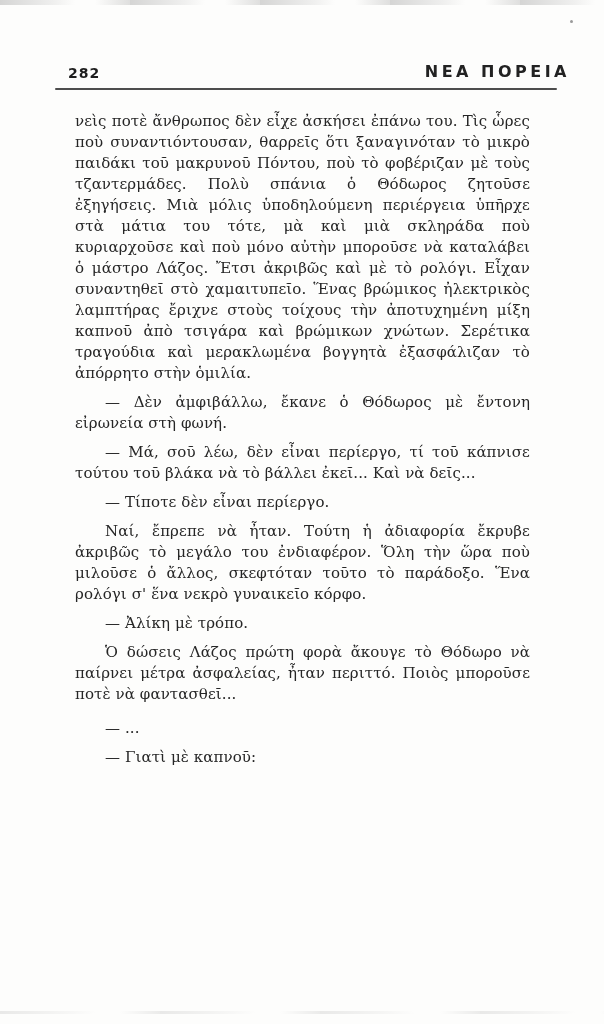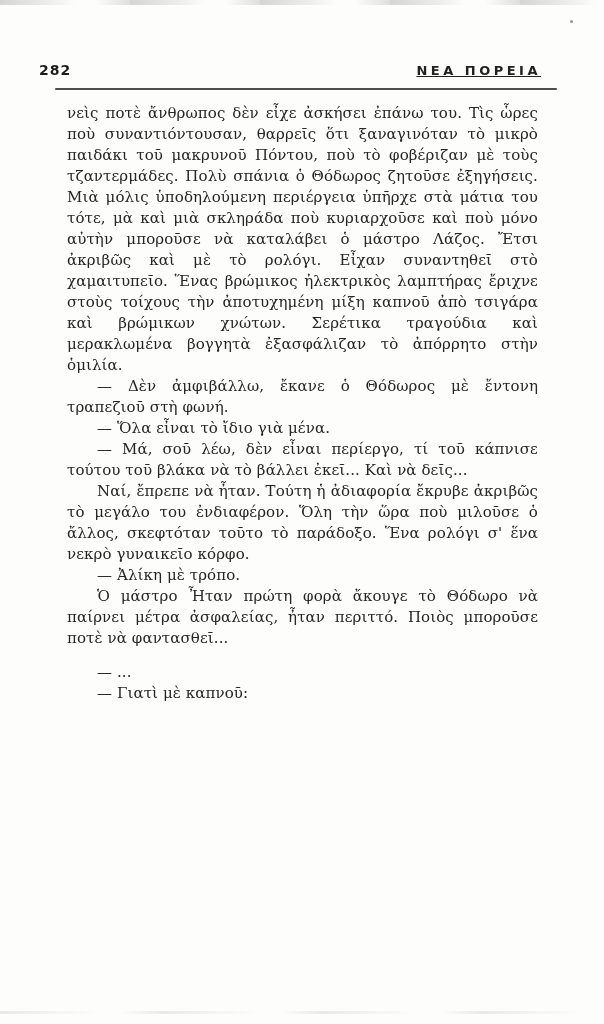--- a/index.html
+++ b/index.html
@@ -41,40 +41,39 @@
   .scan-speck {
     position: absolute;
     top: 20px; left: 570px;
     width: 3px; height: 3px;
     border-radius: 50%;
     background: #9a9a9a;
   }
   .running-header {
     position: absolute;
     top: 62px;
-    left: 39px;
+    left: 68px;
     width: 502px;
     display: flex;
     justify-content: space-between;
     align-items: flex-end;
   }
   .page-number {
     font-family: "DejaVu Sans", "Liberation Sans", sans-serif;
     font-weight: bold;
     font-size: 14px;
     letter-spacing: 1px;
     color: #1d1d1d;
   }
   .header-title {
     font-family: "DejaVu Sans", "Liberation Sans", sans-serif;
     font-weight: bold;
-    font-size: 13px;
+    font-size: 16px;
     letter-spacing: 3.5px;
     color: #222;
-    text-decoration: underline;
   }
   .header-rule {
     position: absolute;
     top: 88px;
     left: 55px;
     width: 502px;
     height: 2px;
     background: #343434;
     opacity: 0.88;
     border-radius: 1px;
@@ -83,21 +82,21 @@
     position: absolute;
     top: 103px;
     left: 67px;
     width: 471px;
     font-size: 15px;
     line-height: 21px;
     text-align: justify;
     letter-spacing: 0.1px;
   }
   .body-text p {
-    margin: 0;
+    margin: 8px;
     text-indent: 30px;
   }
   .body-text p.continuation {
     text-indent: 0;
   }
   .body-text p.pre-gap {
     margin-top: 13px;
   }
 </style>
 </head>
@@ -109,24 +108,24 @@
   <div class="scan-speck"></div>
 
   <div class="running-header">
     <span class="page-number">282</span>
     <span class="header-title">ΝΕΑ ΠΟΡΕΙΑ</span>
   </div>
   <div class="header-rule"></div>
 
   <div class="body-text">
     <p class="continuation">νεὶς ποτὲ ἄνθρωπος δὲν εἶχε ἀσκήσει ἐπάνω του. Τὶς ὧρες ποὺ συναντιόντουσαν, θαρρεῖς ὅτι ξαναγινόταν τὸ μικρὸ παιδάκι τοῦ μακρυνοῦ Πόντου, ποὺ τὸ φοβέριζαν μὲ τοὺς τζαντερμάδες. Πολὺ σπάνια ὁ Θόδωρος ζητοῦσε ἐξηγήσεις. Μιὰ μόλις ὑποδηλούμενη περιέργεια ὑπῆρχε στὰ μάτια του τότε, μὰ καὶ μιὰ σκληράδα ποὺ κυριαρχοῦσε καὶ ποὺ μόνο αὐτὴν μποροῦσε νὰ καταλάβει ὁ μάστρο Λάζος. Ἔτσι ἀκριβῶς καὶ μὲ τὸ ρολόγι. Εἶχαν συναντηθεῖ στὸ χαμαιτυπεῖο. Ἕνας βρώμικος ἠλεκτρικὸς λαμπτήρας ἔριχνε στοὺς τοίχους τὴν ἀποτυχημένη μίξη καπνοῦ ἀπὸ τσιγάρα καὶ βρώμικων χνώτων. Σερέτικα τραγούδια καὶ μερακλωμένα βογγητὰ ἐξασφάλιζαν τὸ ἀπόρρητο στὴν ὁμιλία.</p>
-    <p>— Δὲν ἀμφιβάλλω, ἔκανε ὁ Θόδωρος μὲ ἔντονη τραπεζιοῦ στὴ φωνή.</p>
-    <p>— Ὅλα εἶναι τὸ ἴδιο γιὰ μένα.</p>
+    <p>— Δὲν ἀμφιβάλλω, ἔκανε ὁ Θόδωρος μὲ ἔντονη εἰρωνεία στὴ φωνή.</p>
     <p>— Μά, σοῦ λέω, δὲν εἶναι περίεργο, τί τοῦ κάπνισε τούτου τοῦ βλάκα νὰ τὸ βάλλει ἐκεῖ... Καὶ νὰ δεῖς...</p>
+    <p>— Τίποτε δὲν εἶναι περίεργο.</p>
     <p>Ναί, ἔπρεπε νὰ ἦταν. Τούτη ἡ ἀδιαφορία ἔκρυβε ἀκριβῶς τὸ μεγάλο του ἐνδιαφέρον. Ὅλη τὴν ὥρα ποὺ μιλοῦσε ὁ ἄλλος, σκεφτόταν τοῦτο τὸ παράδοξο. Ἕνα ρολόγι σ' ἕνα νεκρὸ γυναικεῖο κόρφο.</p>
     <p>— Ἀλίκη μὲ τρόπο.</p>
-    <p>Ὁ μάστρο Ἦταν πρώτη φορὰ ἄκουγε τὸ Θόδωρο νὰ παίρνει μέτρα ἀσφαλείας, ἦταν περιττό. Ποιὸς μποροῦσε ποτὲ νὰ φαντασθεῖ...</p>
+    <p>Ὁ δώσεις Λάζος πρώτη φορὰ ἄκουγε τὸ Θόδωρο νὰ παίρνει μέτρα ἀσφαλείας, ἦταν περιττό. Ποιὸς μποροῦσε ποτὲ νὰ φαντασθεῖ...</p>
     <p class="pre-gap">— ...</p>
     <p>— Γιατὶ μὲ καπνοῦ:</p>
   </div>
 
   <div class="scan-edge-bottom"></div>
 </div>
 
 </body></html>

